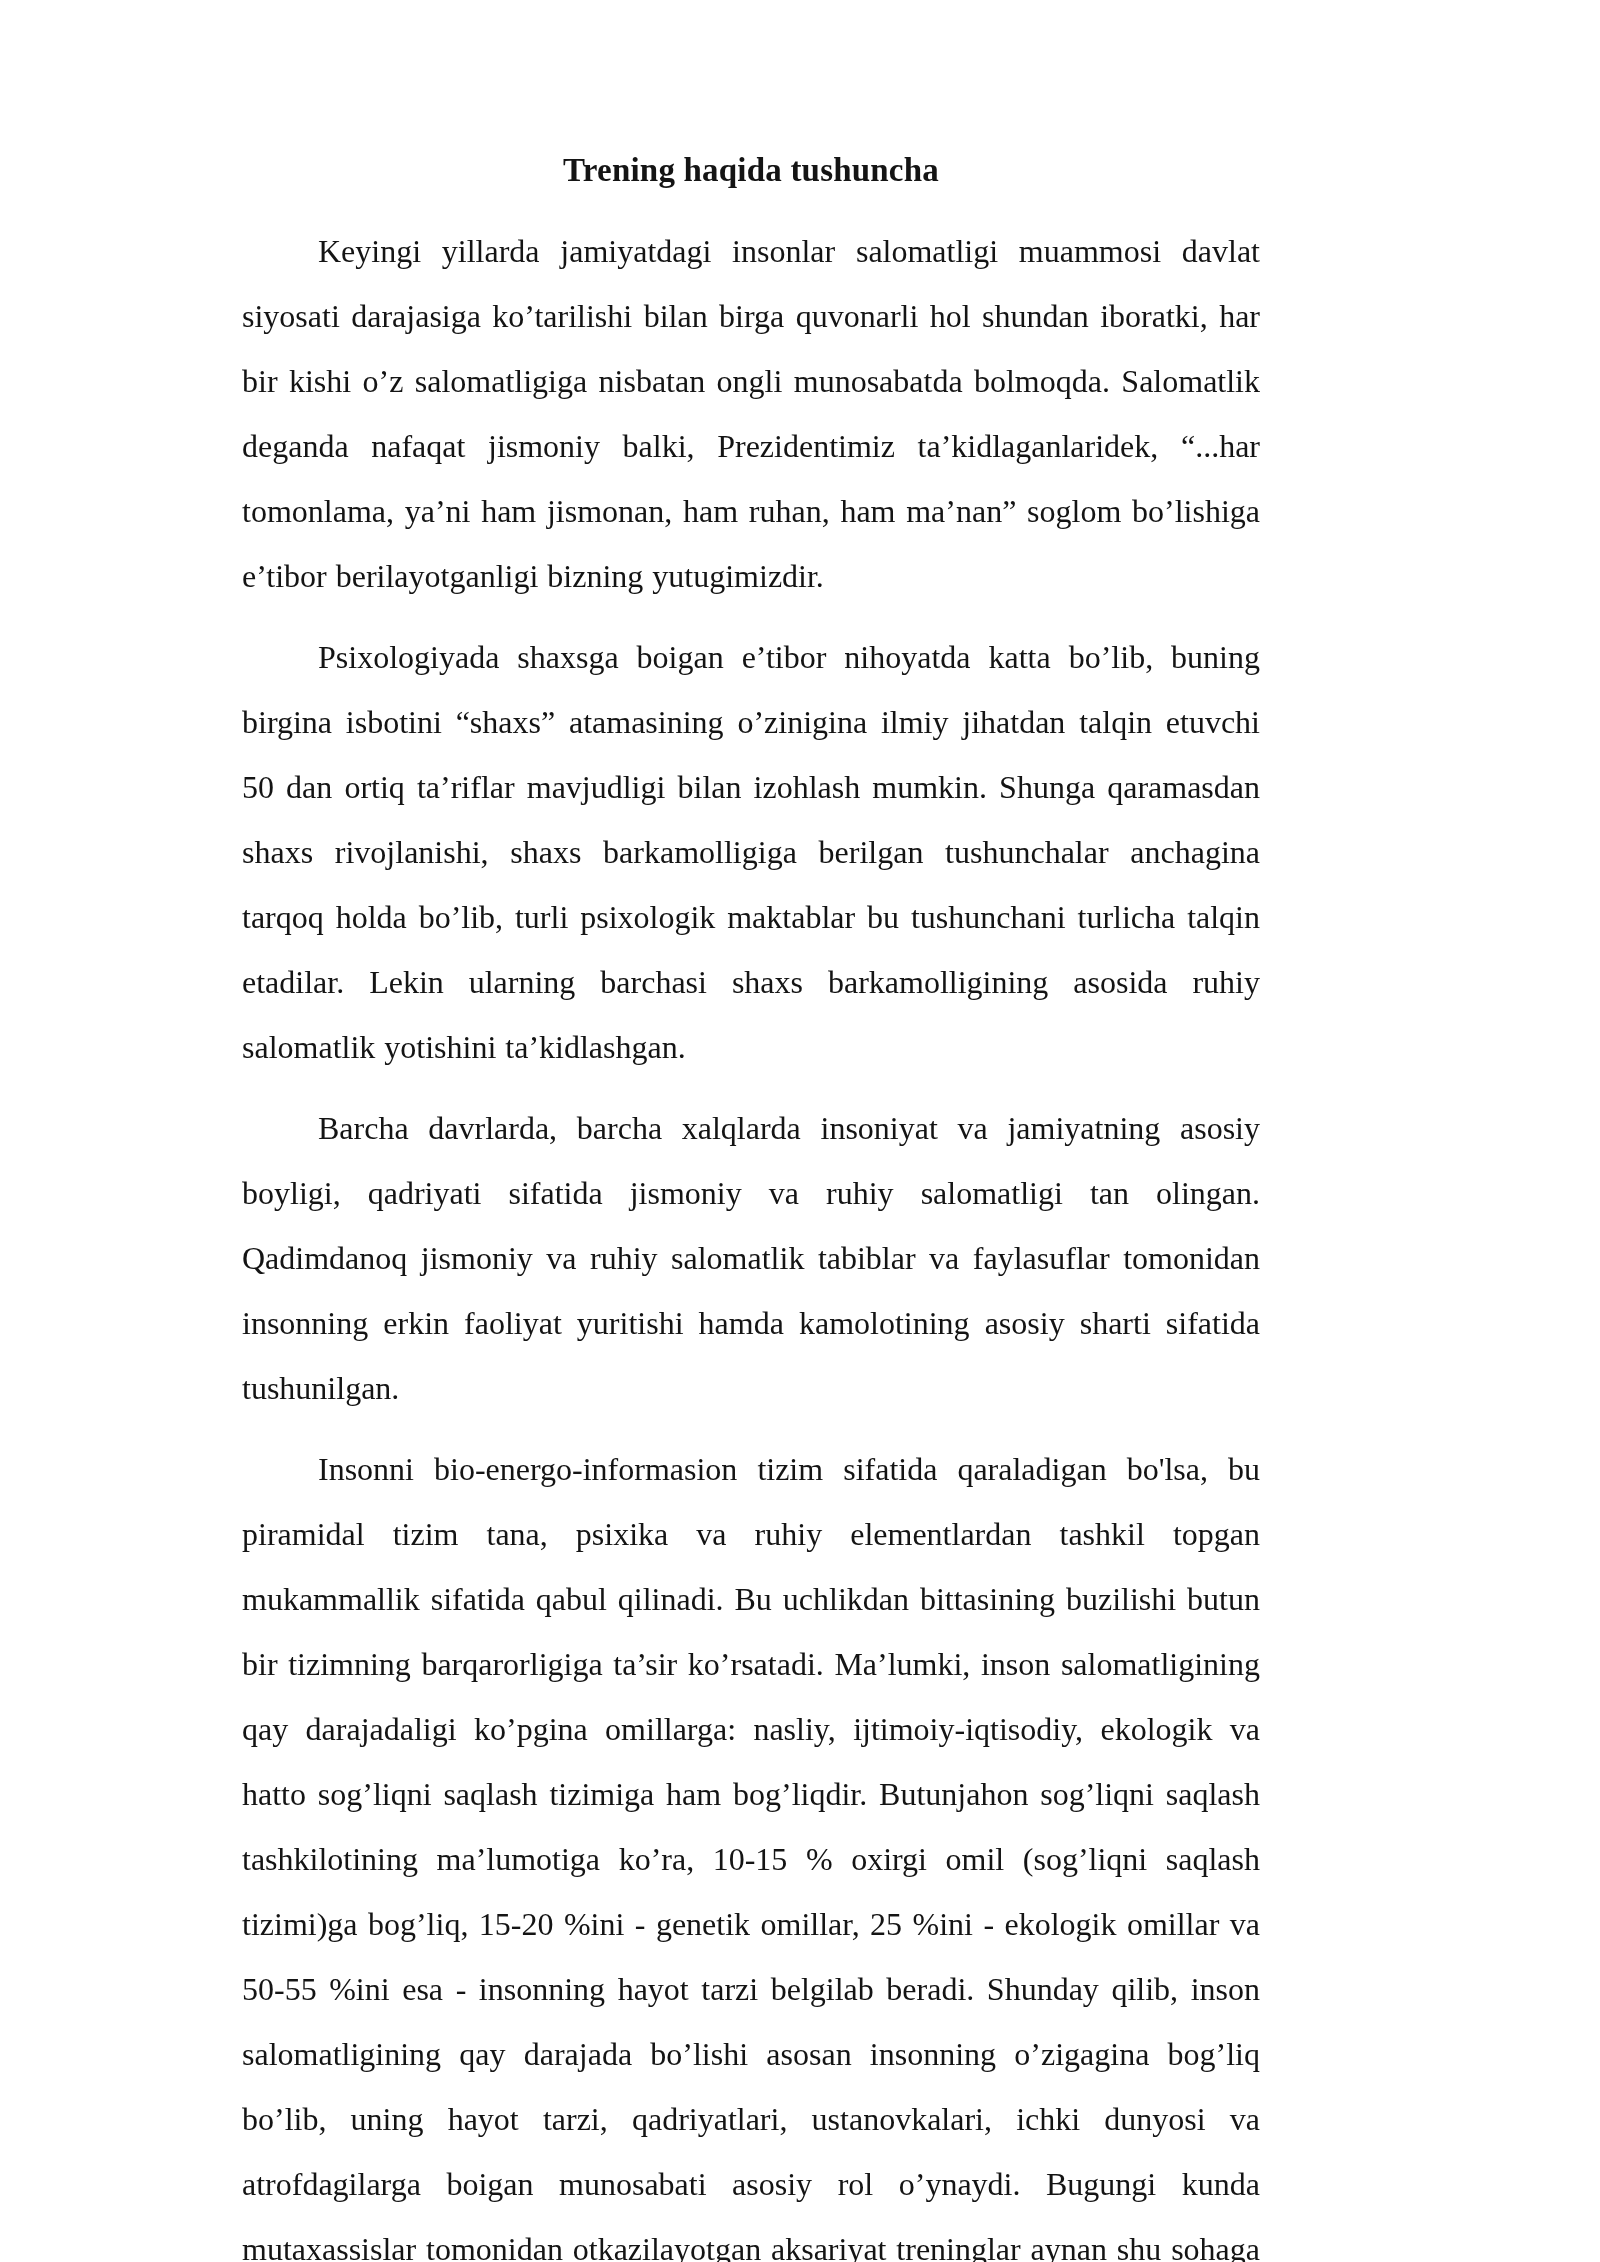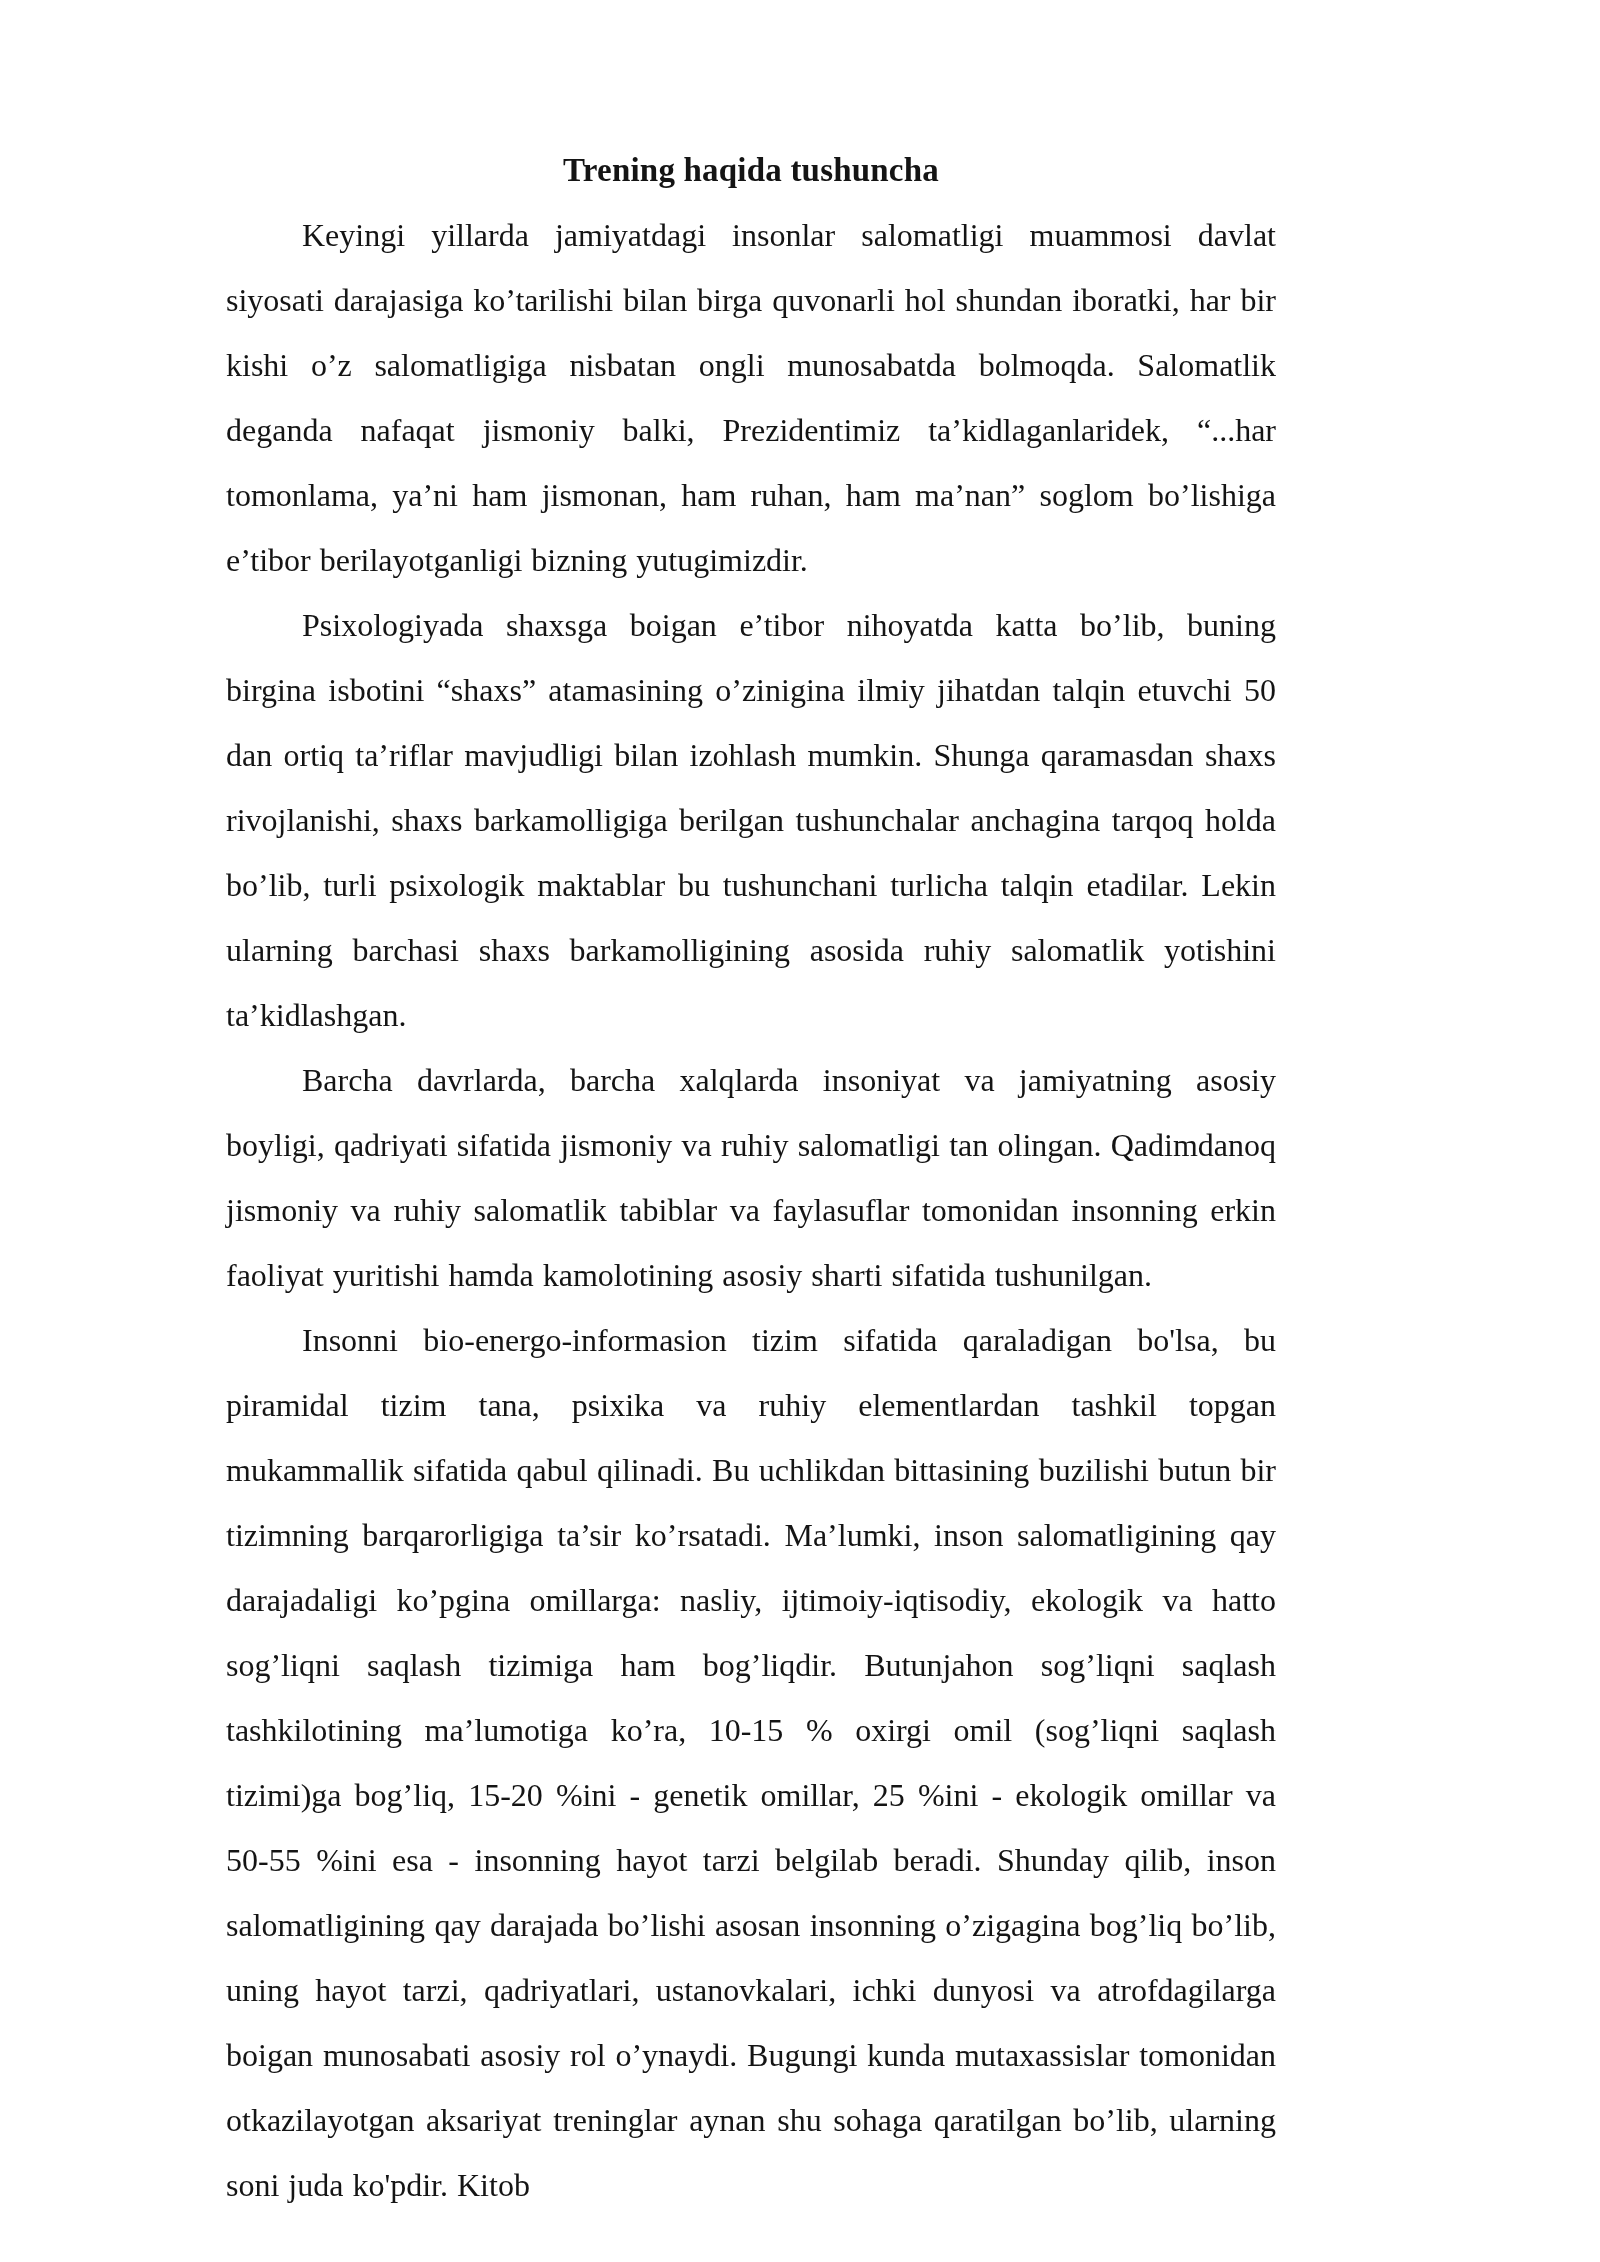--- a/index.html
+++ b/index.html
@@ -20,21 +20,21 @@
   }
   .doc-title {
     margin: 0;
     font-size: 33px;
     font-weight: bold;
     line-height: 65px;
     text-align: center;
     letter-spacing: 0.2px;
   }
   .body-para {
-    margin: 0;
+    margin: 16px;
     font-size: 32px;
     line-height: 65px;
     text-align: justify;
     text-indent: 76px;
     word-spacing: 1px;
   }
 </style>
 </head>
 <body>
 

